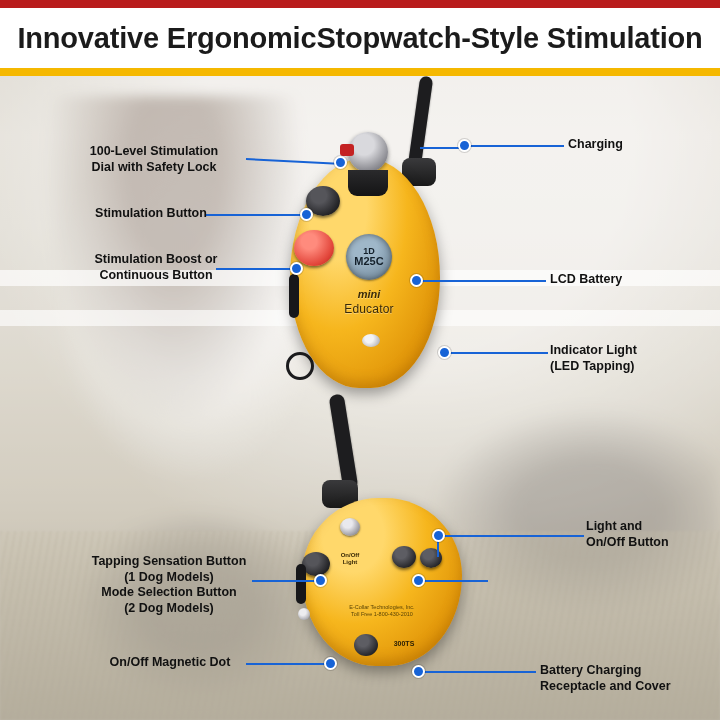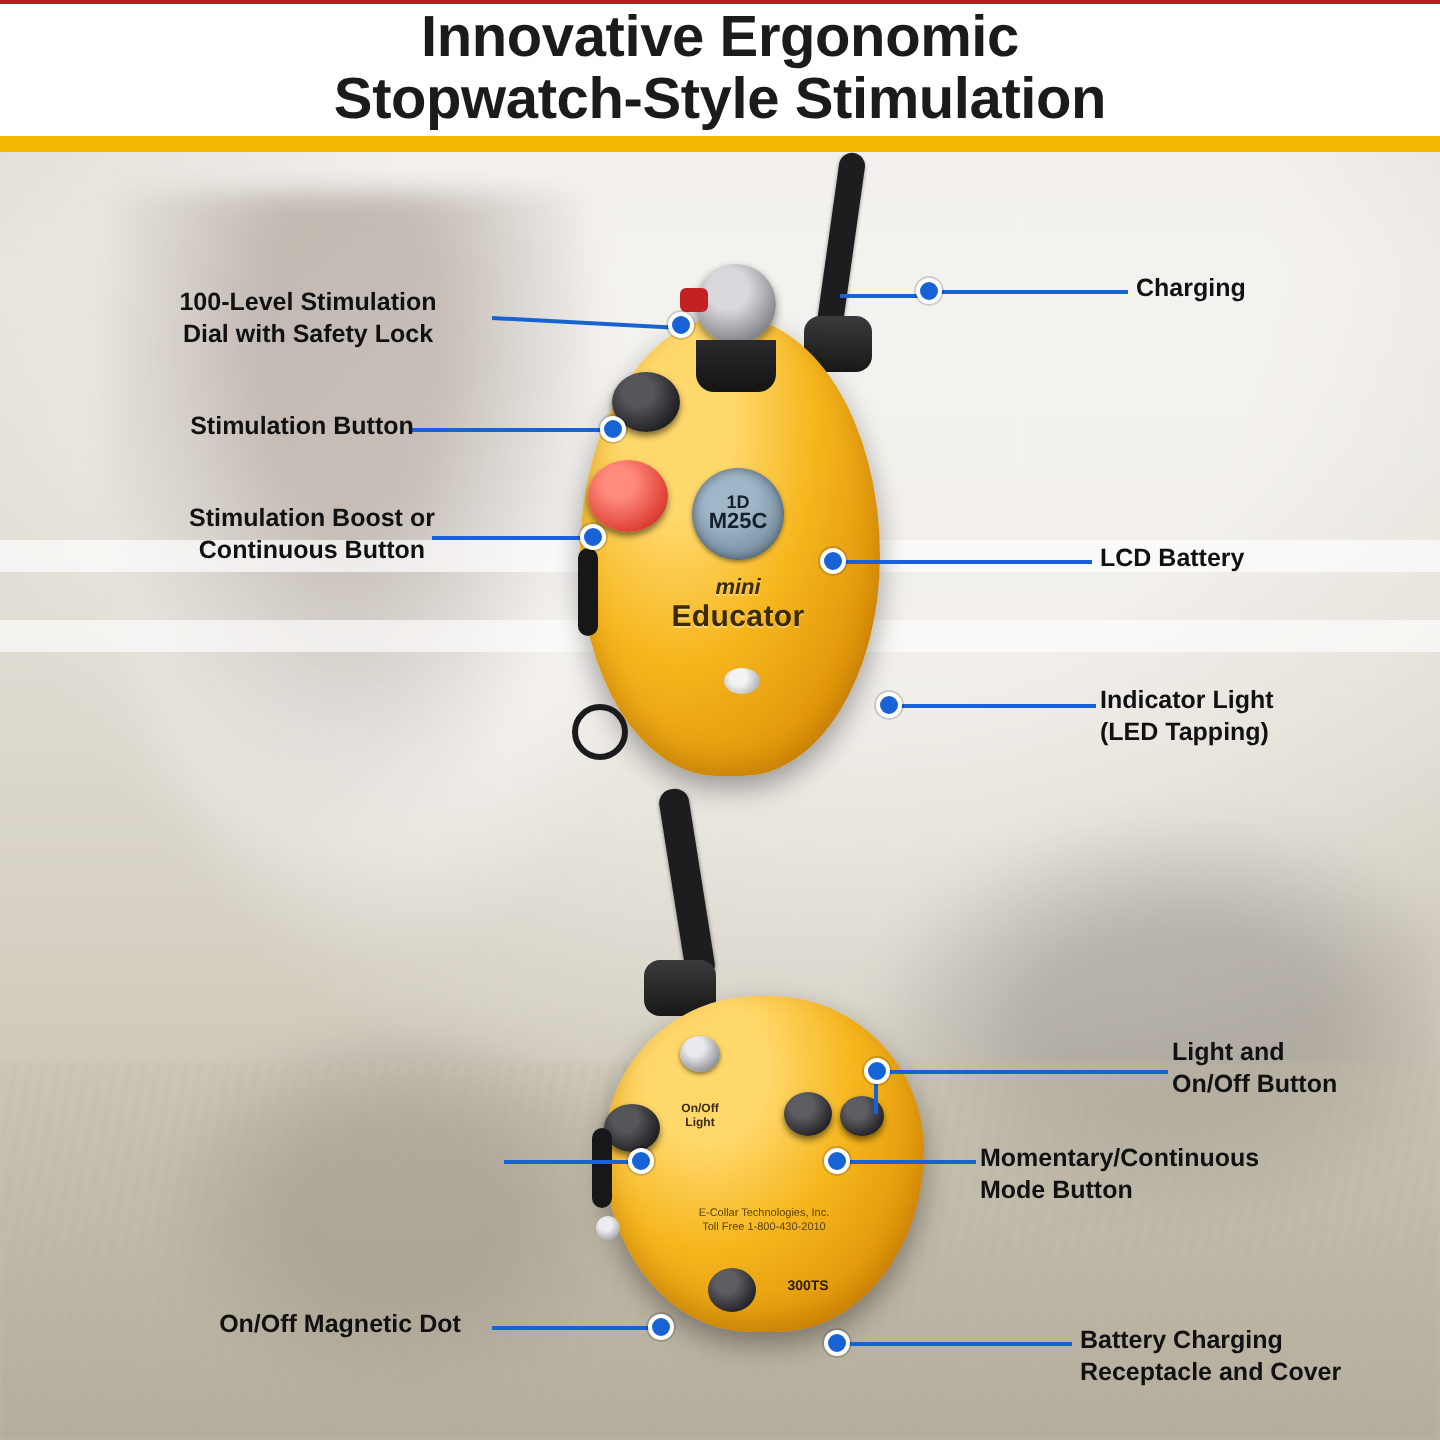--- a/index.html
+++ b/index.html
@@ -10,24 +10,24 @@
   }
   #page{
     position:relative;width:720px;height:720px;overflow:hidden;
     background:#e9e4dc;
   }
 
   
   .header{
     position:absolute;left:0;top:0;width:720px;height:76px;
     background:#ffffff;
-    border-top:2px solid #b91c1c;
+    border-top:8px solid #b91c1c;
     border-bottom:8px solid #f5b800;
     box-sizing:border-box;
-    display:flex;flex-direction:column;align-items:center;justify-content:center;
+    display:flex;align-items:center;justify-content:center;
     z-index:40;
   }
   .header .line1{
     font-size:29px;font-weight:bold;color:#1b1b1b;letter-spacing:-0.2px;line-height:30px;
   }
   .header .line2{
     font-size:29px;font-weight:bold;color:#1b1b1b;letter-spacing:-0.2px;line-height:32px;
   }
 
   
@@ -100,21 +100,21 @@
     display:flex;flex-direction:column;align-items:center;justify-content:center;
     color:#14202b;
   }
   .lcd .l1{font-size:9px;font-weight:bold;line-height:9px;}
   .lcd .l2{font-size:11px;font-weight:bold;line-height:11px;}
   .brand{
     position:absolute;text-align:center;color:#3a2a06;
     text-shadow:0 1px 0 rgba(255,255,255,0.35);
   }
   .brand .mini{font-size:11px;font-style:italic;font-weight:bold;line-height:12px;}
-  .brand .edu{font-size:15px;font-weight:bold;line-height:18px;letter-spacing:0.2px;}
+  .brand .edu{font-size:12px;font-weight:normal;line-height:18px;letter-spacing:0.2px;}
   .fineprint{
     position:absolute;text-align:center;color:#5b4406;font-size:5.5px;line-height:7px;
   }
   .smalllabel{position:absolute;font-size:6px;font-weight:bold;color:#3a2a06;line-height:7px;text-align:center;}
 
   
   .callout{
     position:absolute;z-index:30;font-size:12.5px;font-weight:bold;color:#111;
     line-height:15.5px;white-space:pre-line;
   }
@@ -240,25 +240,27 @@
 (LED Tapping)</div>
   <div class="lead" style="left:448px;top:352px;width:100px;"></div>
   <div class="dot" style="left:438px;top:346px;"></div>
 
   <div class="callout right" style="left:586px;top:519px;width:140px;">Light and
 On/Off Button</div>
   <div class="lead" style="left:442px;top:535px;width:142px;"></div>
   <div class="dot" style="left:432px;top:529px;"></div>
   <div class="leadv" style="left:437px;top:535px;height:22px;"></div>
 
-  <div class="callout right" style="left:490px;top:572px;width:210px;">Momentary/Continuous
-Mode Button</div>
   <div class="lead" style="left:420px;top:580px;width:68px;"></div>
   <div class="dot" style="left:412px;top:574px;"></div>
 
+  <div class="callout left" style="left:44px;top:554px;width:250px;">Tapping Sensation Button
+(1 Dog Models)
+Mode Selection Button
+(2 Dog Models)</div>
   <div class="lead" style="left:252px;top:580px;width:68px;"></div>
   <div class="dot" style="left:314px;top:574px;"></div>
 
   <div class="callout left" style="left:60px;top:655px;width:220px;">On/Off Magnetic Dot</div>
   <div class="lead" style="left:246px;top:663px;width:84px;"></div>
   <div class="dot" style="left:324px;top:657px;"></div>
 
   <div class="callout right" style="left:540px;top:663px;width:200px;">Battery Charging
 Receptacle and Cover</div>
   <div class="lead" style="left:420px;top:671px;width:116px;"></div>

